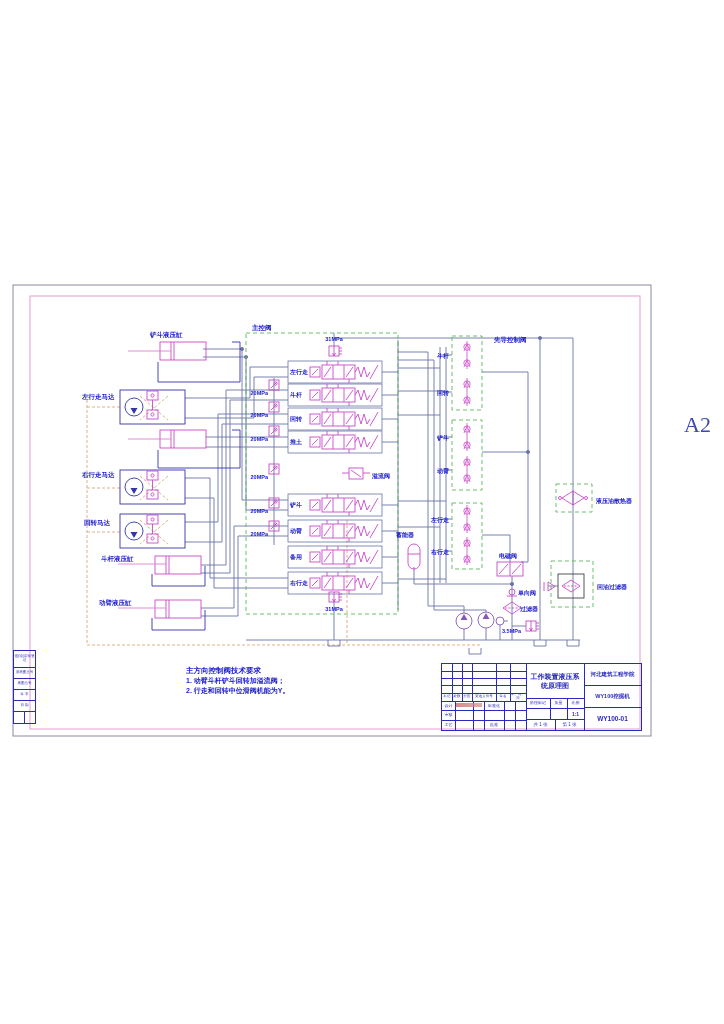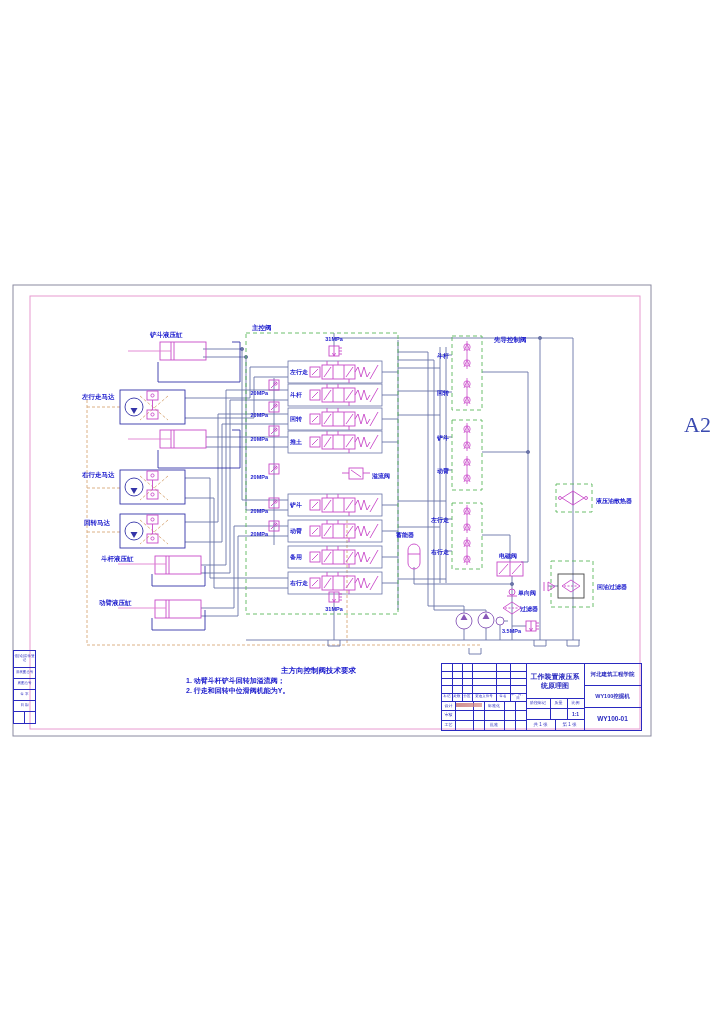--- a/index.html
+++ b/index.html
@@ -2,21 +2,21 @@
 <html><head>
 <meta charset="utf-8">
 <style>
   html,body{margin:0;padding:0;background:#ffffff;}
   #stage{position:relative;width:724px;height:1024px;background:#ffffff;overflow:hidden;
          font-family:"Liberation Sans", sans-serif;}
   svg text{font-family:"Liberation Sans", sans-serif;font-weight:700;fill:#1a1acd;}
   .abs{position:absolute;}
   #a2label{left:684px;top:412px;font-family:"Liberation Serif", serif;font-size:22px;color:#3a4ab0;}
   #notes{left:186px;top:666px;width:170px;color:#1a1acd;font-size:7px;font-weight:700;line-height:10px;}
-  #notes .nt{text-align:right;font-size:7.5px;}
+  #notes .nt{text-align:left;font-size:7.5px;}
   
   #tblock{left:441px;top:663px;width:199px;height:66px;border:1px solid #2a2ac0;color:#2a2ac0;}
   #cblock{left:13px;top:650px;width:21px;height:72px;border:1px solid #2a2ac0;color:#2a2ac0;}
   .hl{position:absolute;background:#2a2ac0;height:1px;}
   .vl{position:absolute;background:#2a2ac0;width:1px;}
   .cell{position:absolute;overflow:hidden;white-space:nowrap;display:flex;align-items:center;justify-content:center;}
   .smudge{position:absolute;background:linear-gradient(90deg,#c06a6a,#d89090);opacity:.75;}
   .tiny{font-size:4px;line-height:4px;}
   .t35{font-size:3.5px;line-height:3.6px;white-space:normal;text-align:center;}
 </style>

